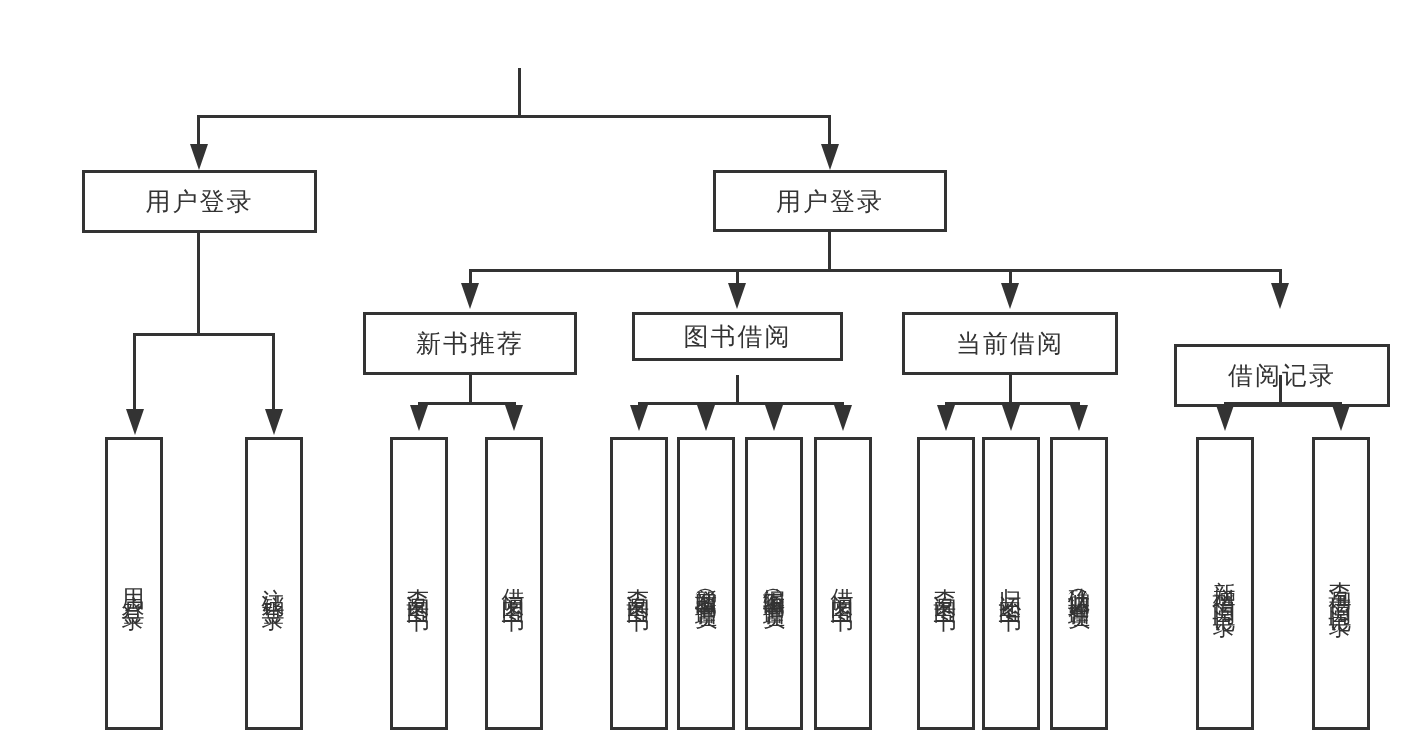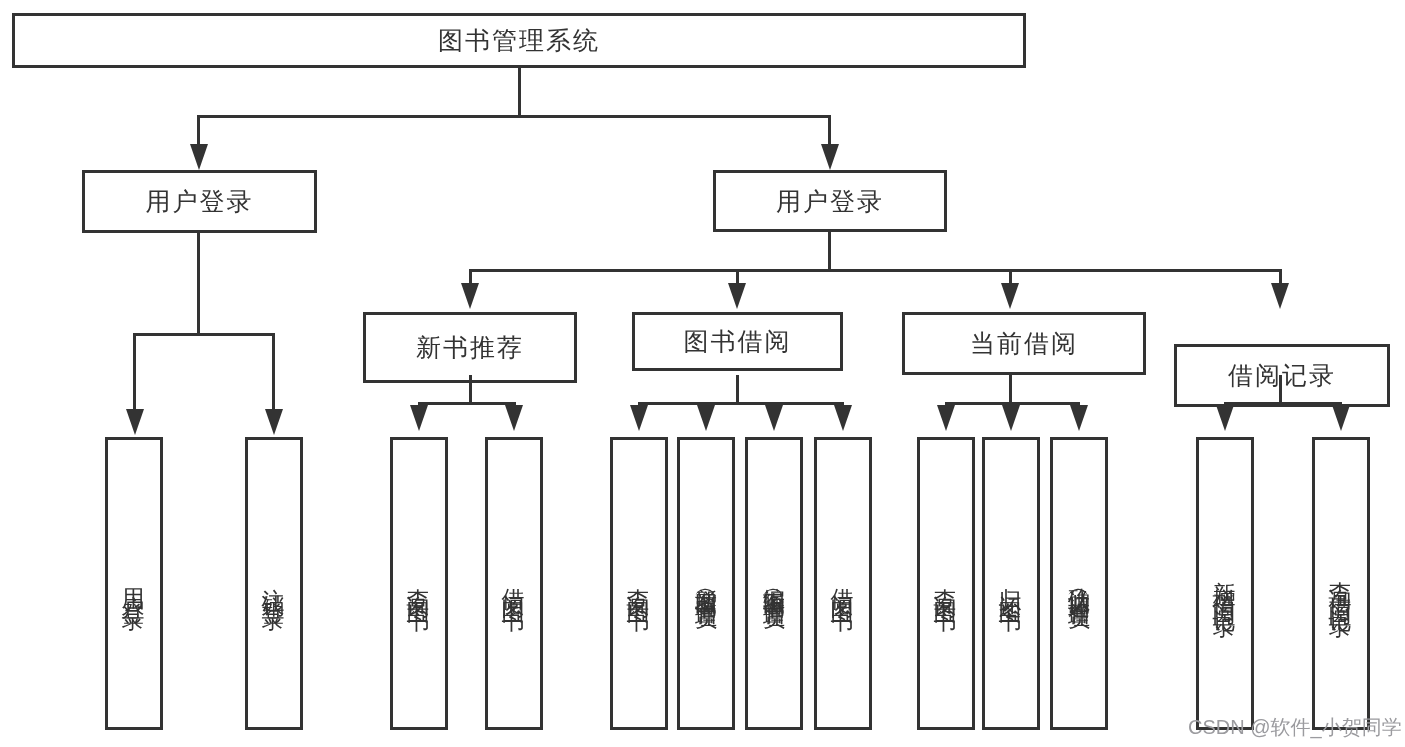--- a/index.html
+++ b/index.html
@@ -59,23 +59,20 @@
     font-size: 20px;
     color: #9b9b9f;
     white-space: nowrap;
   }
 </style>
 </head>
 <body>
 
 <div class="canvas">
 
-  <div class="box hbox" style="left:12px; top:13px; width:1014px; height:55px;">
-    <span>图书管理系统</span>
-  </div>
 
   <div class="line" style="left:518px; top:68px; width:3px; height:50px;"></div>
   <div class="line" style="left:197px; top:115px; width:634px; height:3px;"></div>
   <div class="line" style="left:197px; top:117px; width:3px; height:28px;"></div>
   <div class="arrow" style="left:190px; top:144px;"></div>
   <div class="line" style="left:828px; top:117px; width:3px; height:28px;"></div>
   <div class="arrow" style="left:821px; top:144px;"></div>
 
   <div class="box hbox" style="left:82px; top:170px; width:235px; height:63px;">
     <span>用户登录</span>
@@ -95,27 +92,27 @@
   <div class="line" style="left:469px; top:269px; width:813px; height:3px;"></div>
   <div class="line" style="left:469px; top:271px; width:3px; height:13px;"></div>
   <div class="arrow" style="left:461px; top:283px;"></div>
   <div class="line" style="left:736px; top:271px; width:3px; height:13px;"></div>
   <div class="arrow" style="left:728px; top:283px;"></div>
   <div class="line" style="left:1009px; top:271px; width:3px; height:13px;"></div>
   <div class="arrow" style="left:1001px; top:283px;"></div>
   <div class="line" style="left:1279px; top:271px; width:3px; height:13px;"></div>
   <div class="arrow" style="left:1271px; top:283px;"></div>
 
-  <div class="box hbox" style="left:363px; top:312px; width:214px; height:71px;">
+  <div class="box hbox" style="left:363px; top:312px; width:214px; height:63px;">
     <span>新书推荐</span>
   </div>
-  <div class="box hbox" style="left:632px; top:312px; width:211px; height:59px;">
+  <div class="box hbox" style="left:632px; top:312px; width:211px; height:49px;">
     <span>图书借阅</span>
   </div>
-  <div class="box hbox" style="left:902px; top:312px; width:244px; height:63px;">
+  <div class="box hbox" style="left:902px; top:312px; width:216px; height:63px;">
     <span>当前借阅</span>
   </div>
   <div class="box hbox" style="left:1174px; top:312px; width:216px; height:63px;margin-top:32px;">
     <span>借阅记录</span>
   </div>
 
   <div class="line" style="left:469px; top:375px; width:3px; height:29px;"></div>
   <div class="line" style="left:418px; top:402px; width:98px; height:3px;"></div>
   <div class="arrow" style="left:410px; top:405px;"></div>
   <div class="arrow" style="left:505px; top:405px;"></div>
@@ -175,15 +172,14 @@
     <span>确认归还（管理员）</span>
   </div>
 
   <div class="box vbox" style="left:1196px; top:437px; width:58px; height:293px;">
     <span>新增借阅记录</span>
   </div>
   <div class="box vbox" style="left:1312px; top:437px; width:58px; height:293px;">
     <span>查询借阅记录</span>
   </div>
 
-  <div class="watermark">CSDN @软件_小贺同学</div>
 
 </div>
 
 </body></html>

